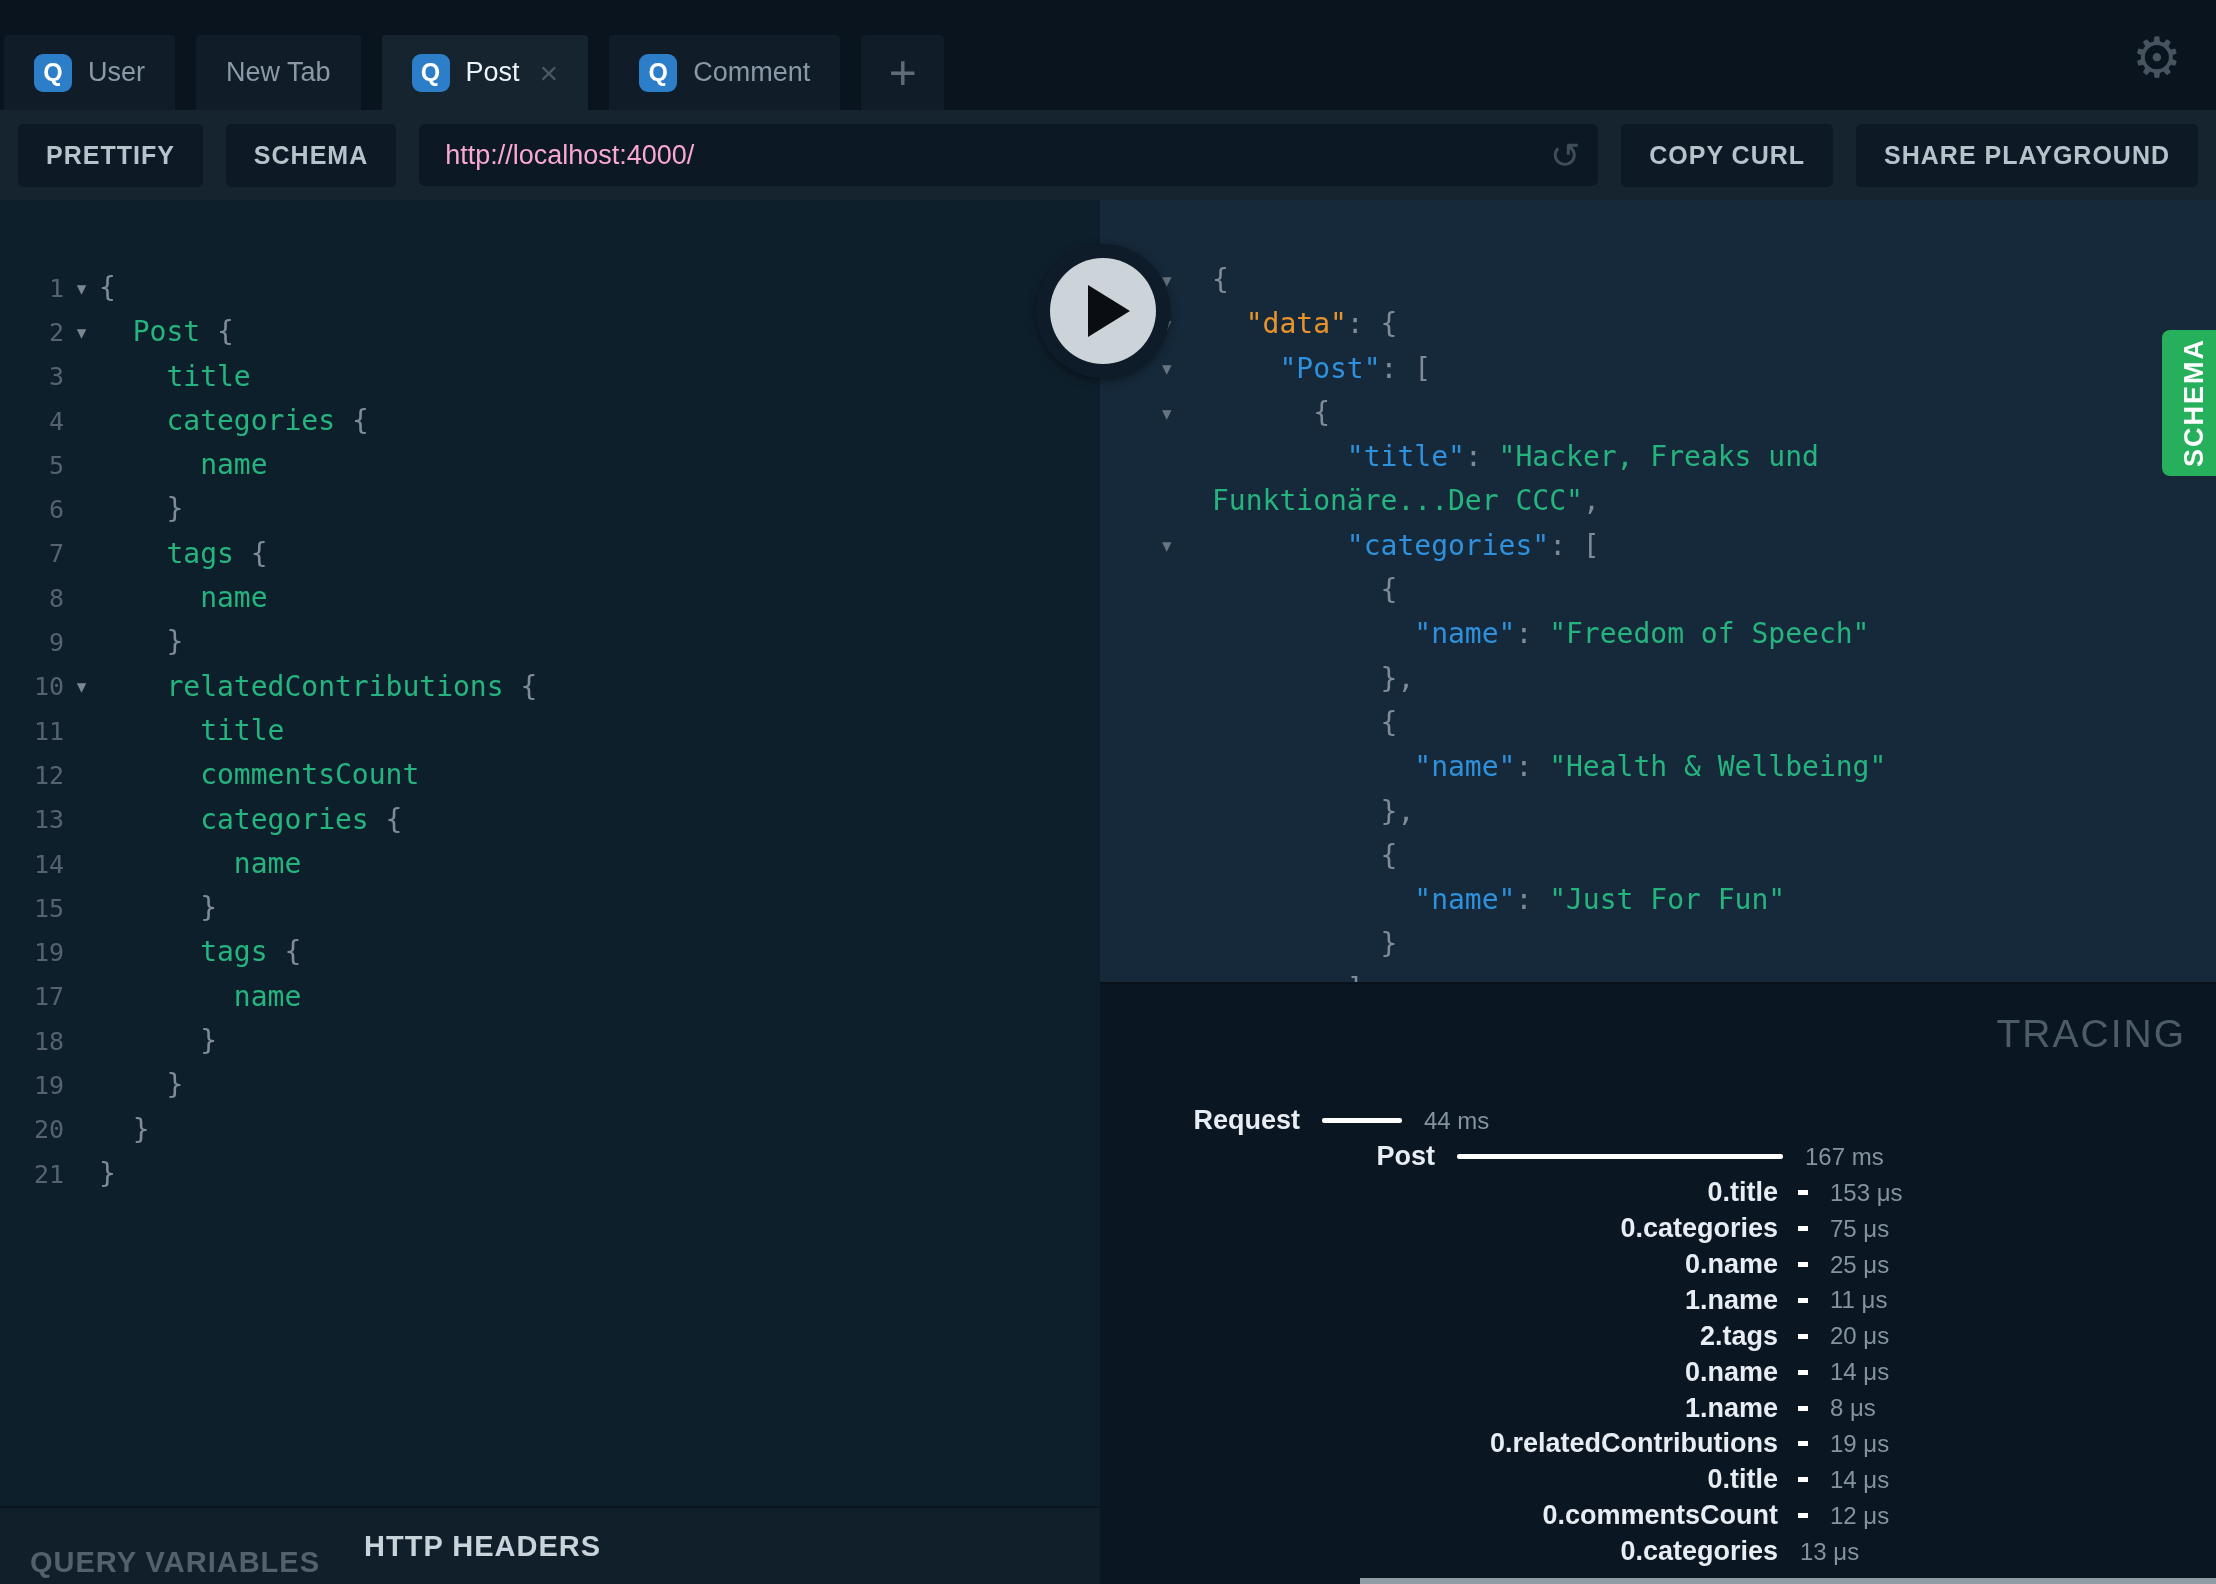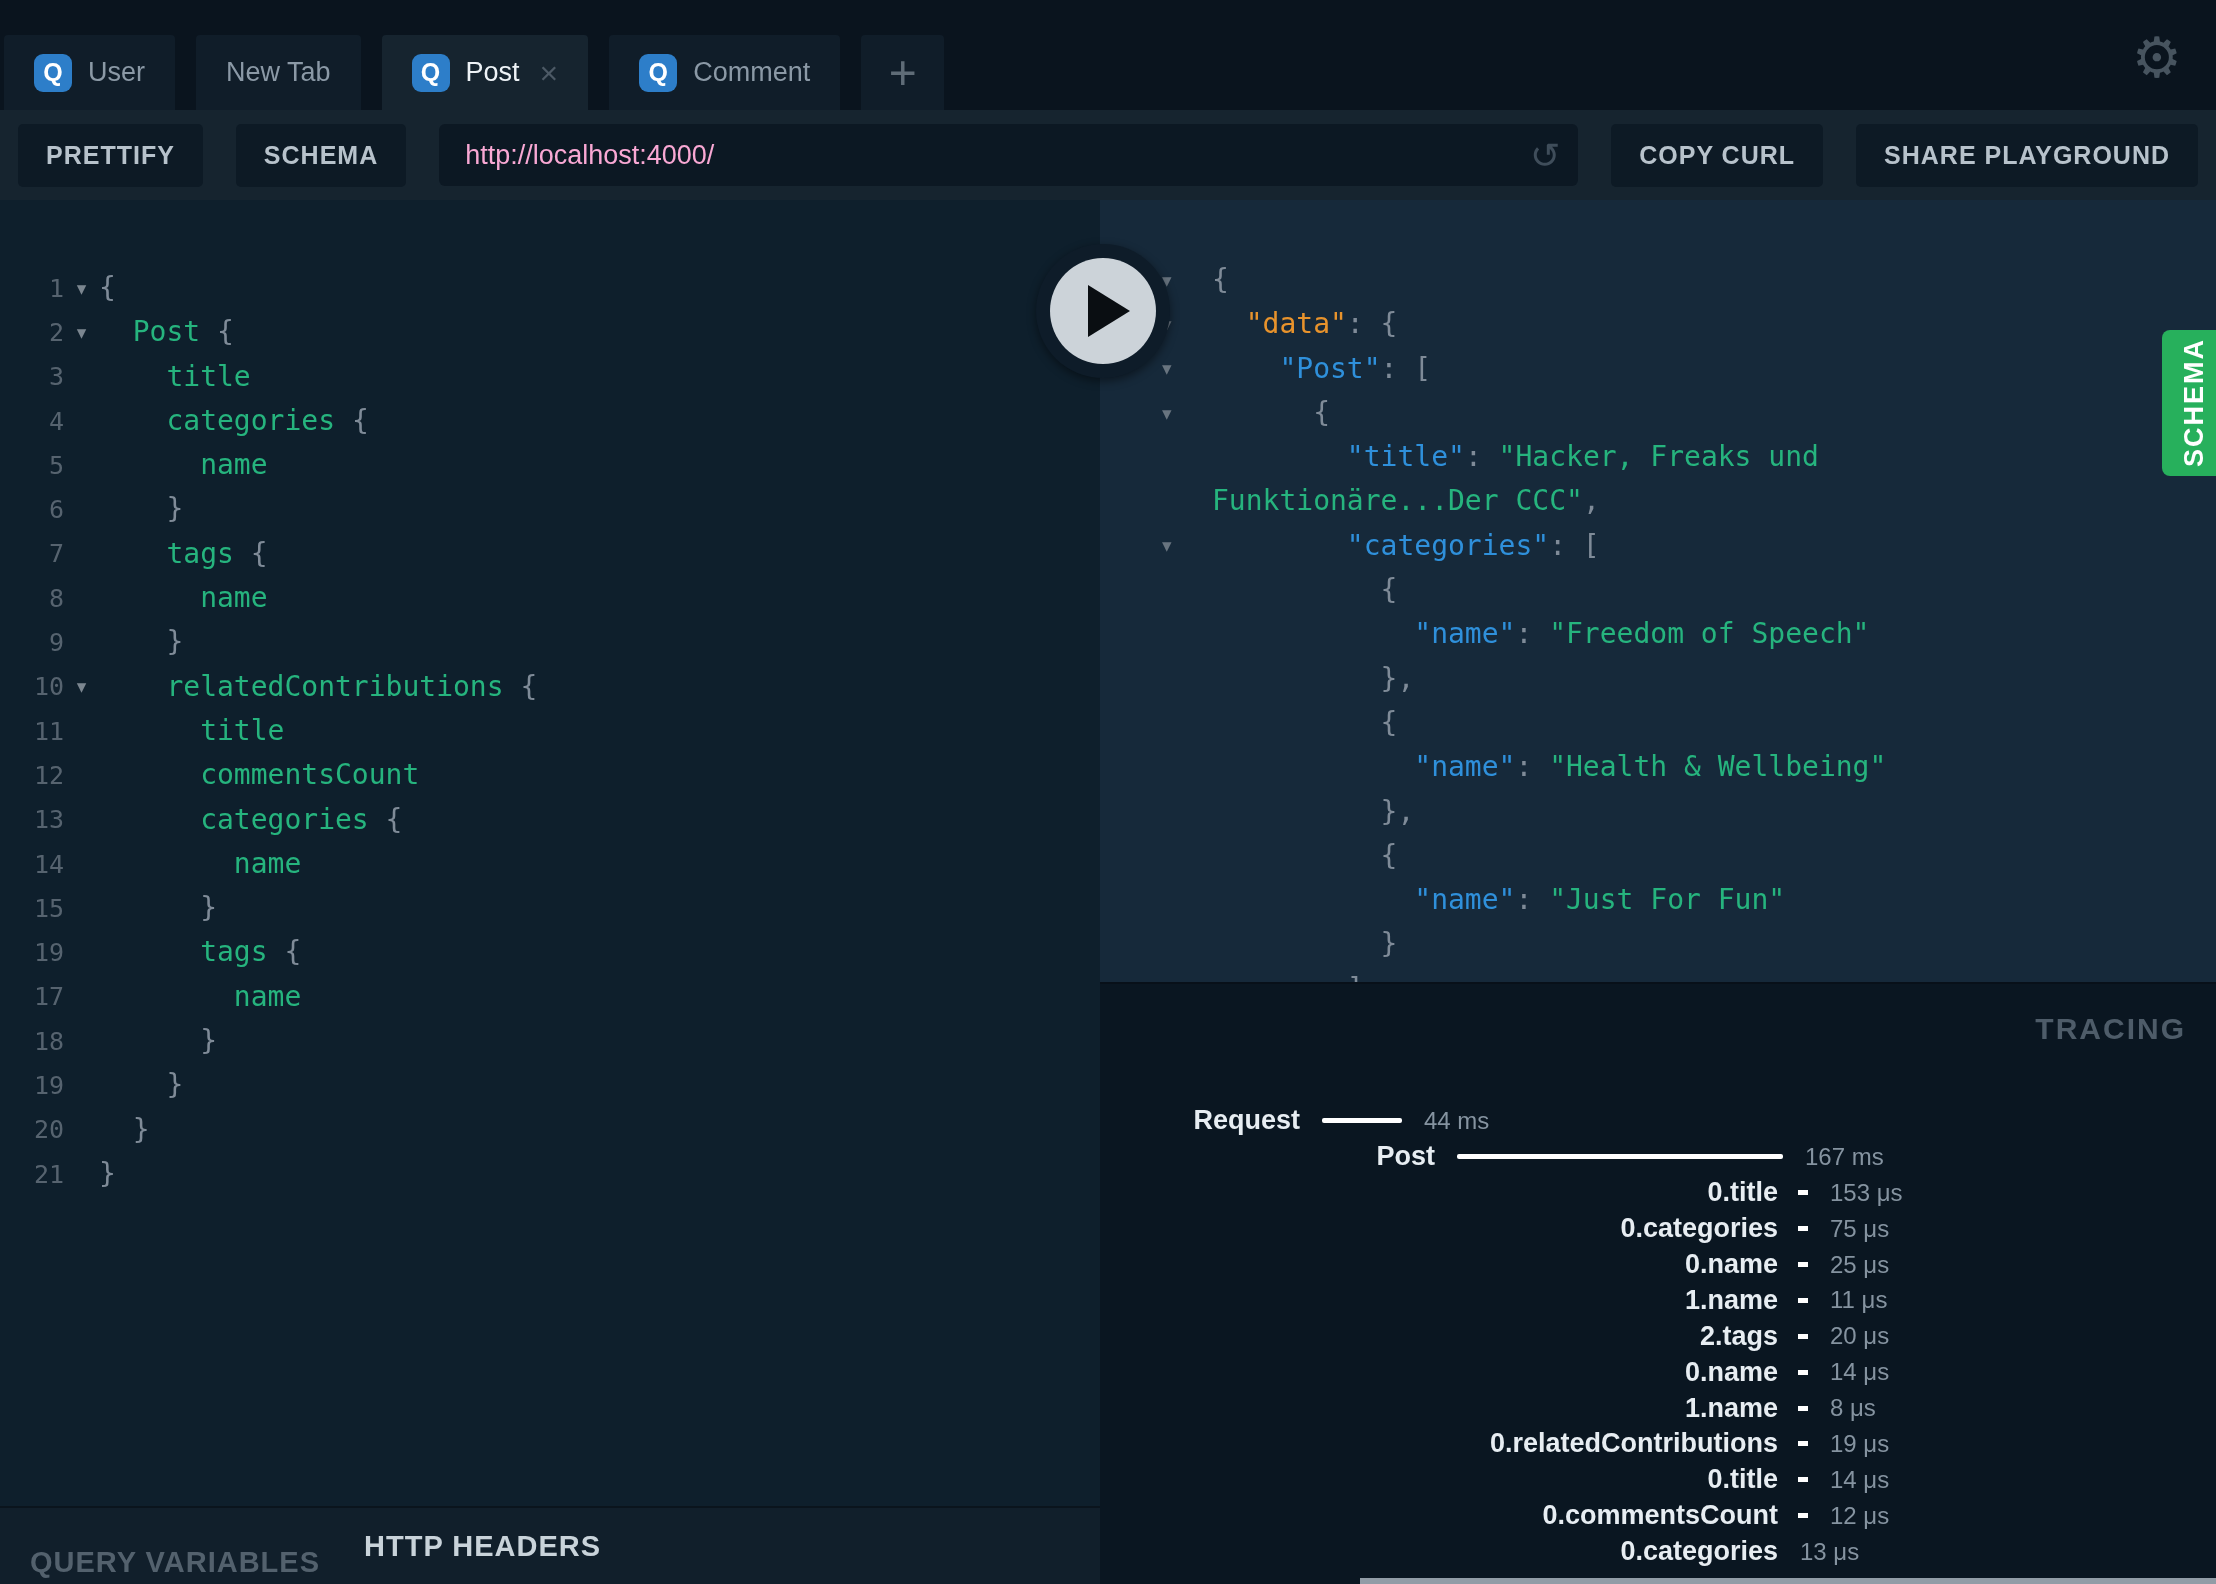--- a/index.html
+++ b/index.html
@@ -28,21 +28,21 @@
   .tab-plus {
     height:75px; width:83px; background:#101d29; border-radius:4px 4px 0 0;
     display:flex; align-items:center; justify-content:center;
     color:#5f6c77; font-size:48px; font-weight:300; cursor:pointer;
   }
   .gear { position:absolute; right:34px; top:30px; font-size:56px; color:#47545f;
     font-family:"DejaVu Sans", sans-serif; cursor:pointer; line-height:1; }
   
   .toolbar {
     position:absolute; left:0; top:110px; width:2216px; height:90px;
-    background:#16242f; display:flex; align-items:center; padding:0 18px; gap:33px;
+    background:#16242f; display:flex; align-items:center; padding:0 18px; gap:23px;
   }
   .tb-btn {
     background:#0d1a25; color:#b7c2cb; border:none; border-radius:5px;
     font-family:"Liberation Sans", sans-serif;
     font-size:25px; font-weight:600; letter-spacing:1px;
     padding:17px 28px; cursor:pointer; white-space:nowrap;
   }
   .url-wrap {
     flex:1; height:62px; background:#0c1823; border-radius:6px;
     display:flex; align-items:center; padding:0 18px 0 26px;
@@ -89,21 +89,21 @@
   .schema {
     position:absolute; left:2162px; top:330px; width:64px; height:146px;
     background:#27b05c; border-radius:8px 0 0 8px;
     display:flex; align-items:center; justify-content:center; cursor:pointer; z-index:6;
   }
   .schema span {
     writing-mode:vertical-rl; transform:rotate(180deg);
     color:#fff; font-size:27px; font-weight:bold; letter-spacing:2px;
   }
   
-  .tr-title { position:absolute; right:30px; top:28px; color:#4e5c69; font-size:30px; font-weight:bold; letter-spacing:2px; }
+  .tr-title { position:absolute; right:30px; top:28px; color:#4e5c69; font-size:39px; font-weight:normal; letter-spacing:2px; }
   .tr-rows { position:absolute; left:0; top:119px; width:1116px; }
   .tr-row { display:flex; align-items:center; height:35.9px; }
   .tr-label { text-align:right; color:#e7edf2; font-size:27px; font-weight:600; flex:none; white-space:nowrap; }
   .lv1 .tr-label { width:200px; }
   .lv2 .tr-label { width:335px; }
   .lv3 .tr-label { width:678px; }
   .tr-bar { height:5px; background:#fff; border-radius:2px; margin-left:22px; flex:none; }
   .tr-dash { width:10px; height:5px; background:#fff; margin-left:20px; flex:none; }
   .tr-val { color:#8593a0; font-size:24px; margin-left:22px; white-space:nowrap; }
   

